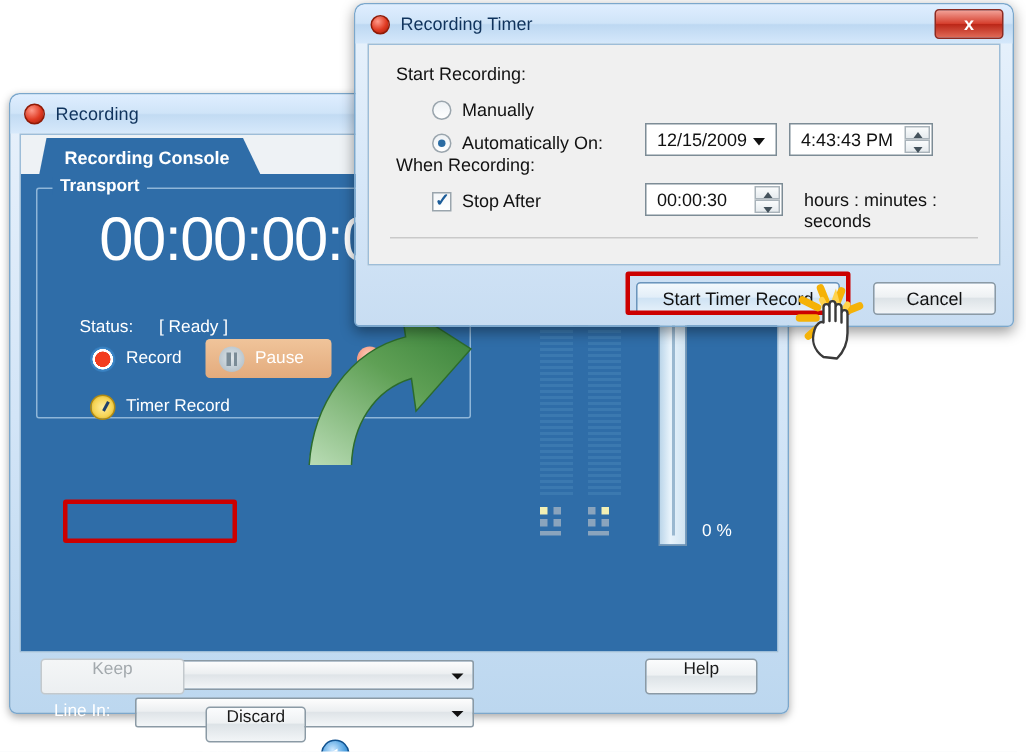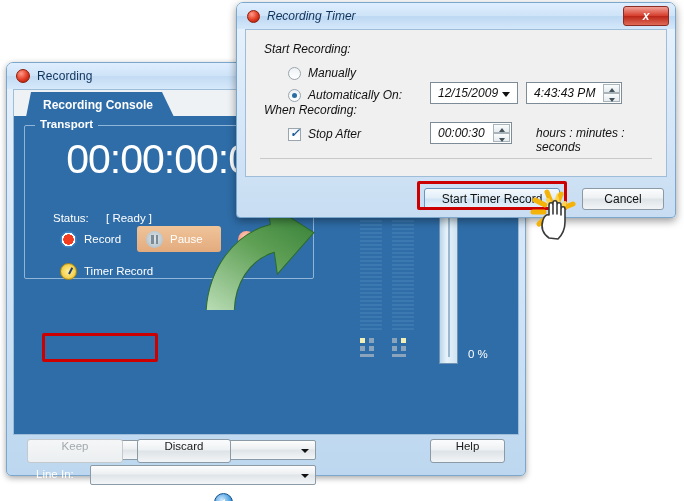--- a/index.html
+++ b/index.html
@@ -196,34 +196,33 @@
   .winbtn {
     position: absolute; top: 4px; height: 24px;
     background: linear-gradient(180deg,#fbfcfd 0%, #eef1f3 45%, #dde3e7 50%, #f2f5f7 100%);
     border: 1px solid #8b9aa5; border-radius: 3px;
     font-size: 11.5px; color: #1a1a1a;
     display: flex; justify-content: center;
   }
   .winbtn.disabled { color: #a3a9ad; border-color: #c3c9cd;
     background: linear-gradient(180deg,#f4f6f7 0%, #eceff1 100%); }
   #btn-keep { left: 14px; width: 96px; }
-  #btn-discard { left: 124px; width: 94px; }
+  #btn-discard { left: 124px; width: 67px; margin-top: 32px; }
   #btn-help { right: 14px; width: 75px; }
 
   
   #green-arrow { position: absolute; left: 196px; top: 192px; width: 132px; height: 118px; }
 
   
   #dialog {
     position: absolute; left: 236px; top: 2px; width: 440px; height: 216px;
     border-radius: 7px 7px 4px 4px;
     background: linear-gradient(180deg,#eaf3fc 0%, #d6e7f8 55%, #c8ddf2 100%);
     border: 1px solid #7ba7cc;
     box-shadow: 0 3px 9px rgba(0,0,0,.4);
-    font-style: italic;
   }
   #dlg-titlebar {
     position: absolute; left: 0; top: 0; width: 100%; height: 26px;
     border-radius: 6px 6px 0 0;
     background: linear-gradient(180deg,#dfeeff 0%, #cfe4f8 48%, #bdd8f2 52%, #d5e8fb 100%);
     display: flex; align-items: center; padding-left: 10px;
   }
   #dlg-title { font-size: 12px; color: #10335c; margin-left: 7px; }
   #dlg-close {
     position: absolute; right: 6px; top: 3px; width: 46px; height: 20px;
@@ -267,21 +266,21 @@
   }
 
   .field {
     position: absolute; height: 22px;
     background: #ffffff; border: 1px solid #7d8c96;
     display: flex; align-items: center; padding-left: 7px;
     font-size: 12px; color: #111111;
   }
   #field-date { left: 184px; top: 52px; width: 88px; }
   #field-time { left: 280px; top: 52px; width: 96px; }
-  #field-stop { left: 184px; top: 92px; width: 82px; }
+  #field-stop { left: 184px; top: 92px; width: 92px; }
   .fld-arrow {
     position: absolute; right: 7px; top: 9px;
     width: 0; height: 0; border-left: 4px solid transparent;
     border-right: 4px solid transparent; border-top: 5px solid #111111;
   }
   .spinner {
     position: absolute; right: 1px; top: 1px; width: 17px; height: 18px;
     display: flex; flex-direction: column;
   }
   .spinner span {

